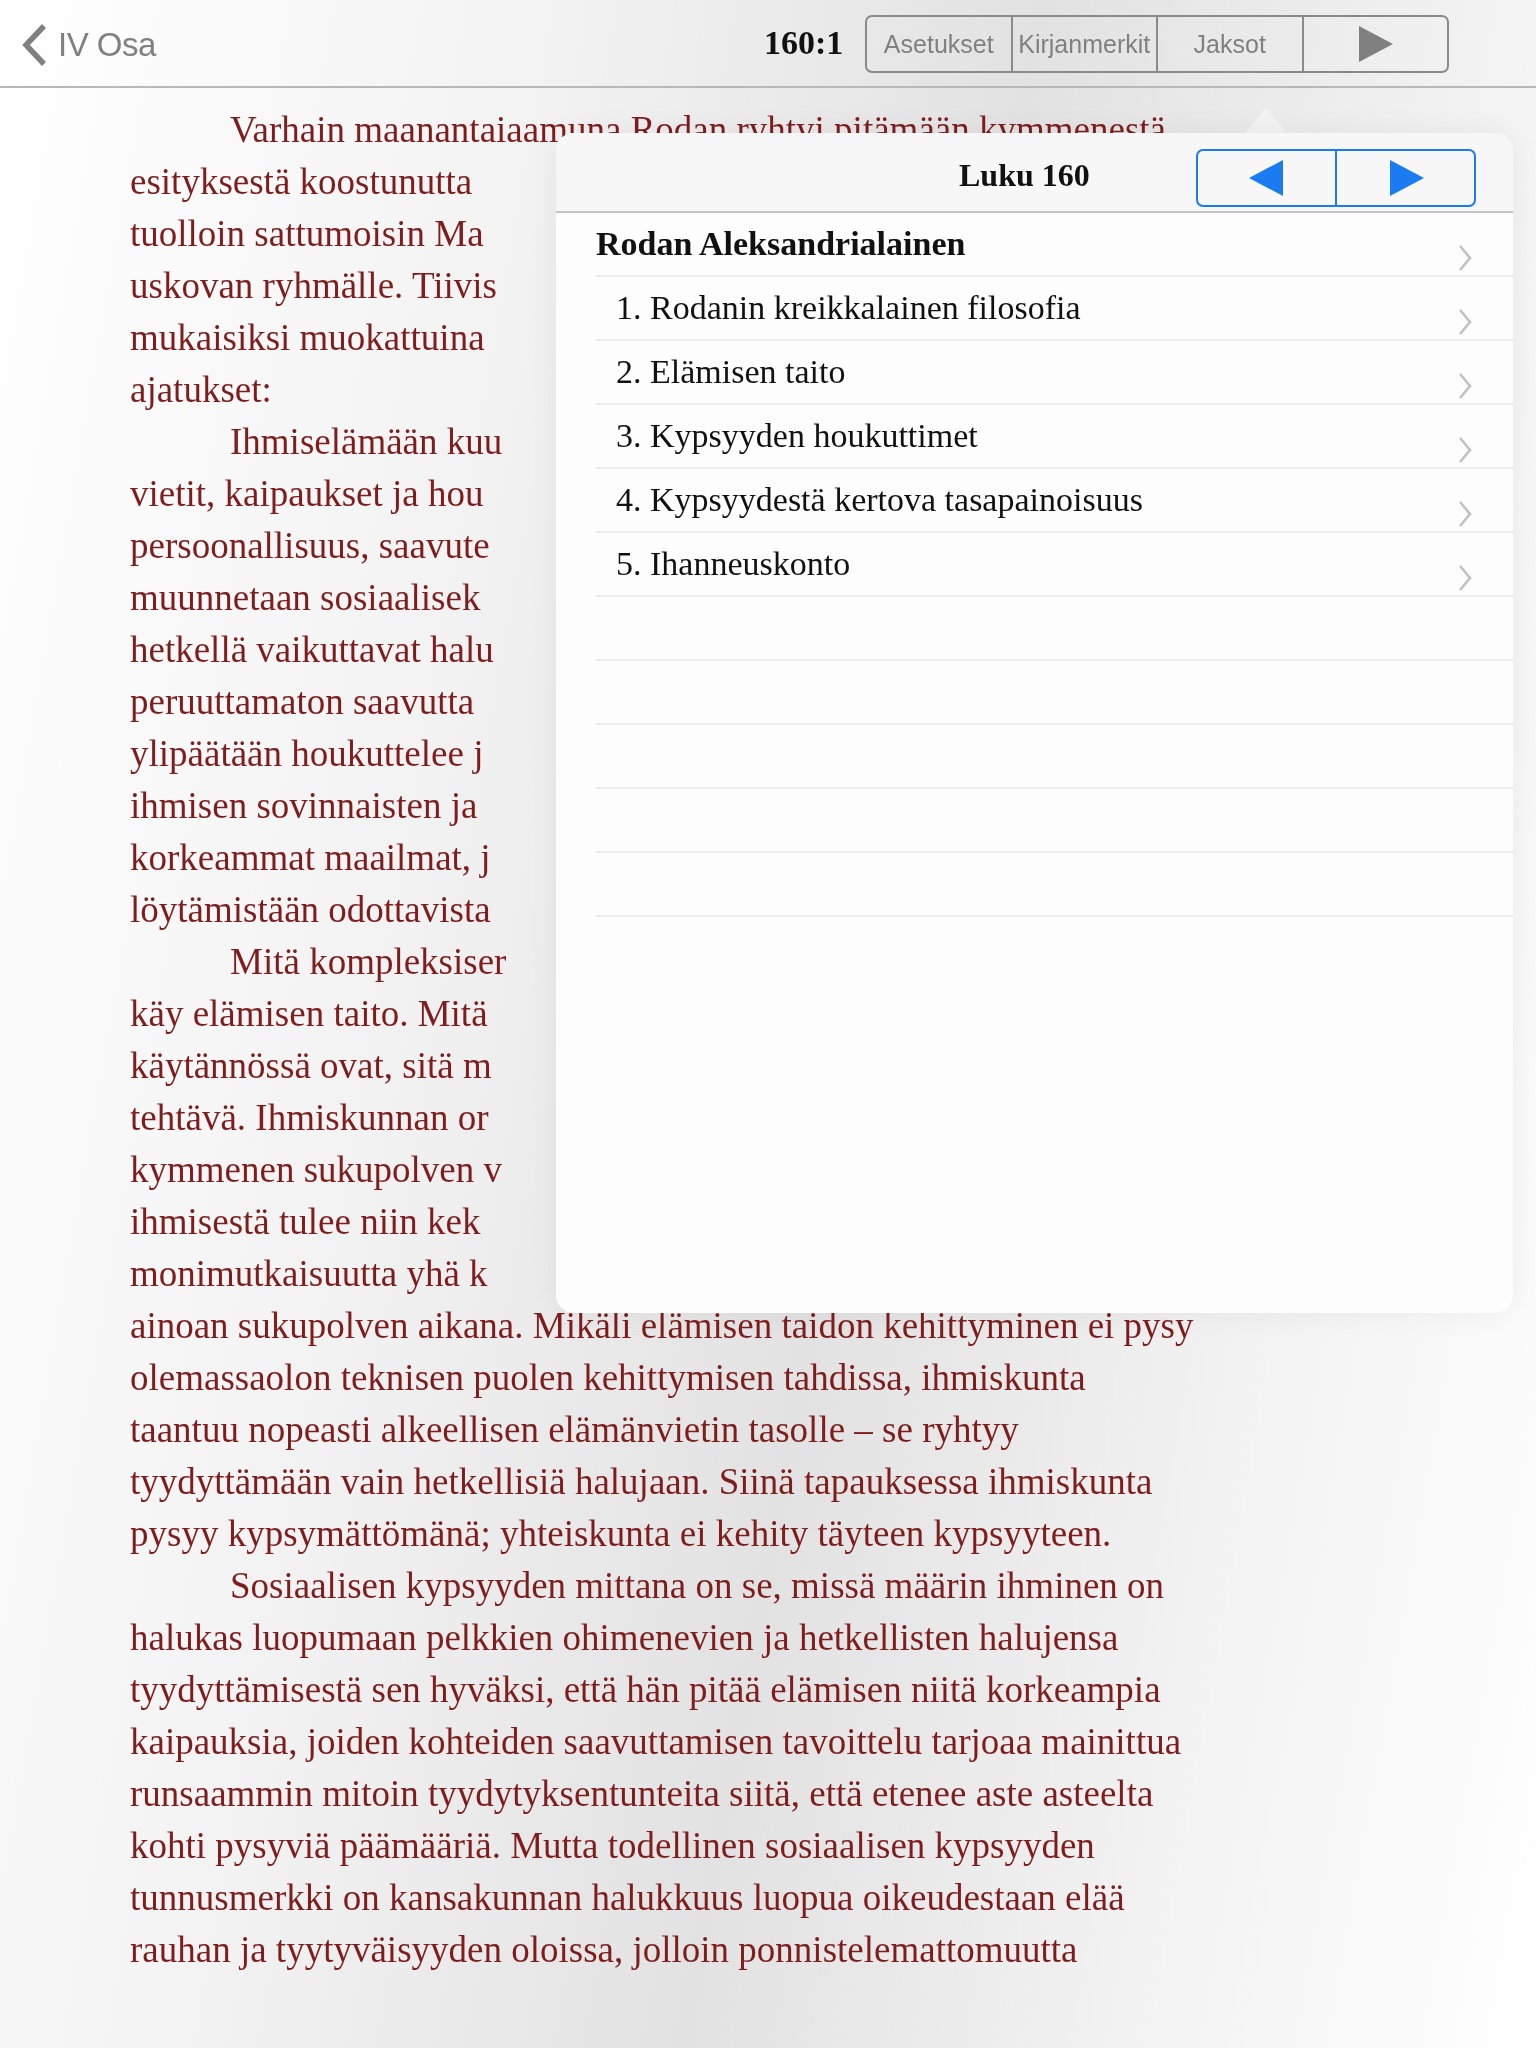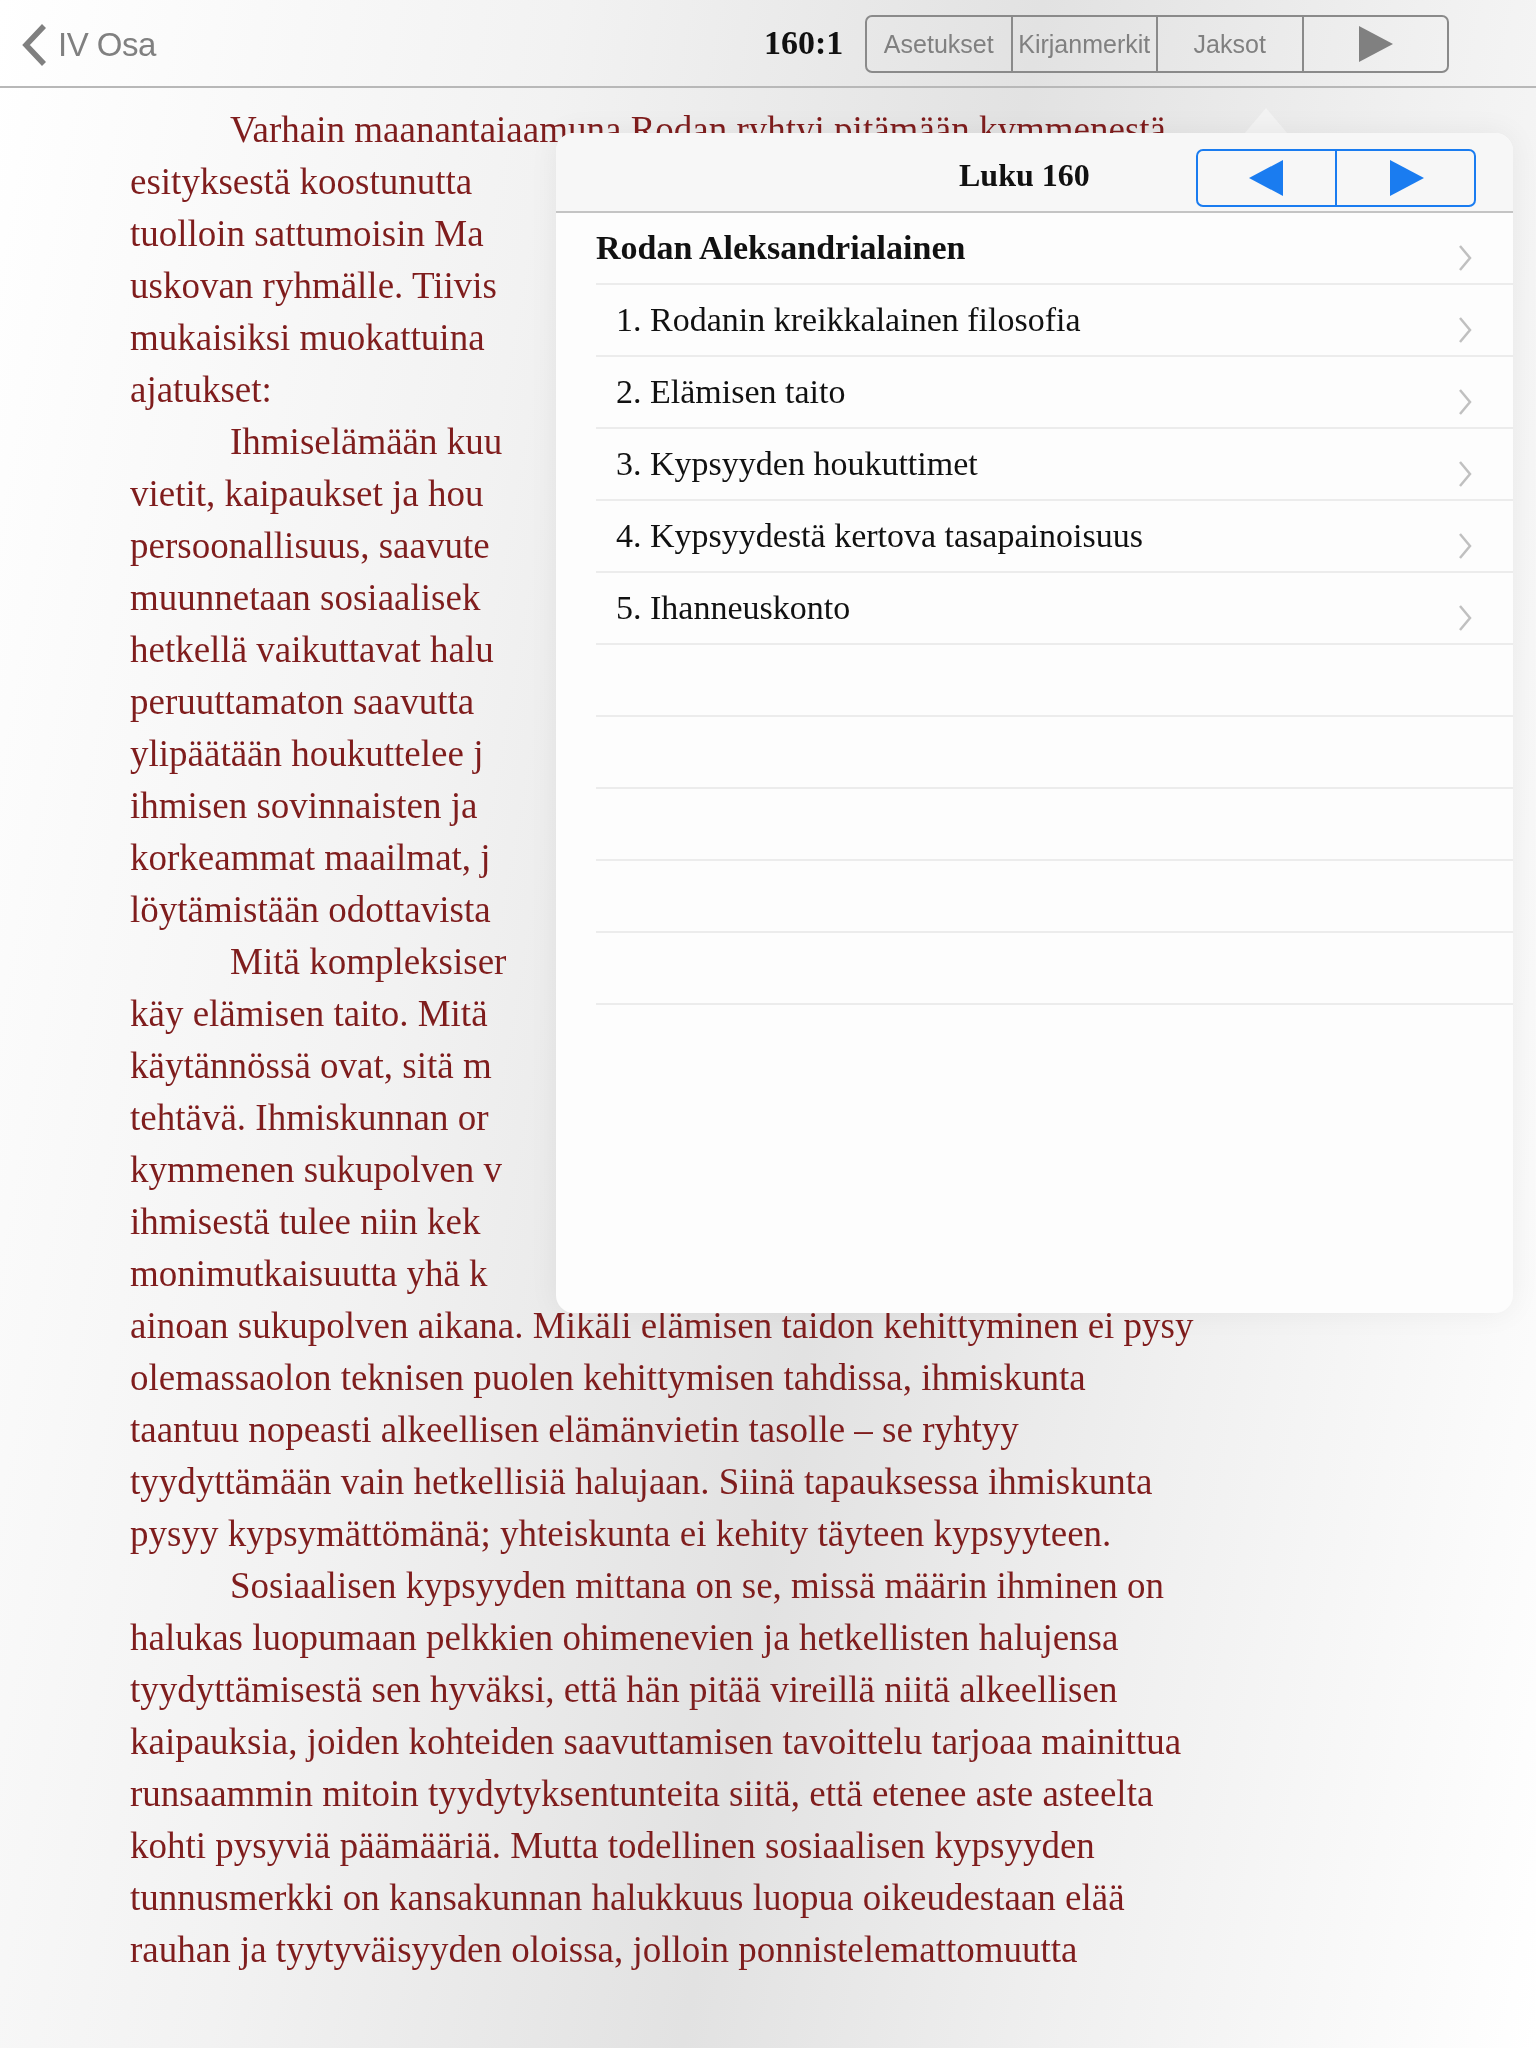--- a/index.html
+++ b/index.html
@@ -65,21 +65,21 @@
   .pop-nav {
     position: absolute; left: 640px; top: 16px; width: 280px; height: 58px;
     border: 2px solid #1a7cf0; border-radius: 7px; display: flex; overflow: hidden;
   }
   .pop-nav .nav-btn {
     flex: 1; display: flex; align-items: center; justify-content: center; cursor: pointer;
   }
   .pop-nav .nav-btn:first-child { border-right: 2px solid #1a7cf0; }
   .pop-list { position: relative; }
   .pop-row {
-    height: 72px; margin-left: 40px; border-bottom: 2px solid #ececec;
+    height: 64px; margin-left: 40px; border-bottom: 2px solid #ececec;
     display: flex; align-items: center; position: relative; cursor: pointer;
   }
   .pop-row .row-label { font-size: 34px; color: #111; }
   .pop-row.head .row-label { font-weight: bold; }
   .pop-row.sub .row-label { padding-left: 20px; }
   .pop-row .chev { position: absolute; right: 40px; top: 30px; width: 16px; height: 30px; }
   .pop-row.empty { cursor: default; }
 </style>
 </head>
 <body>
@@ -128,21 +128,21 @@
   <span class="line">kymmenen sukupolven v</span>
   <span class="line">ihmisestä tulee niin kek</span>
   <span class="line">monimutkaisuutta yhä k</span>
   <span class="line">ainoan sukupolven aikana. Mikäli elämisen taidon kehittyminen ei pysy</span>
   <span class="line">olemassaolon teknisen puolen kehittymisen tahdissa, ihmiskunta</span>
   <span class="line">taantuu nopeasti alkeellisen elämänvietin tasolle – se ryhtyy</span>
   <span class="line">tyydyttämään vain hetkellisiä halujaan. Siinä tapauksessa ihmiskunta</span>
   <span class="line">pysyy kypsymättömänä; yhteiskunta ei kehity täyteen kypsyyteen.</span>
   <span class="line" style="padding-left:100px">Sosiaalisen kypsyyden mittana on se, missä määrin ihminen on</span>
   <span class="line">halukas luopumaan pelkkien ohimenevien ja hetkellisten halujensa</span>
-  <span class="line">tyydyttämisestä sen hyväksi, että hän pitää vireillä niitä alkeellisen</span>
+  <span class="line">tyydyttämisestä sen hyväksi, että hän pitää elämisen niitä korkeampia</span>
   <span class="line">kaipauksia, joiden kohteiden saavuttamisen tavoittelu tarjoaa mainittua</span>
   <span class="line">runsaammin mitoin tyydytyksentunteita siitä, että etenee aste asteelta</span>
   <span class="line">kohti pysyviä päämääriä. Mutta todellinen sosiaalisen kypsyyden</span>
   <span class="line">tunnusmerkki on kansakunnan halukkuus luopua oikeudestaan elää</span>
   <span class="line">rauhan ja tyytyväisyyden oloissa, jolloin ponnistelemattomuutta</span>
 </div>
 
 <div class="popover-arrow"></div>
 <div class="popover">
   <div class="pop-header">

